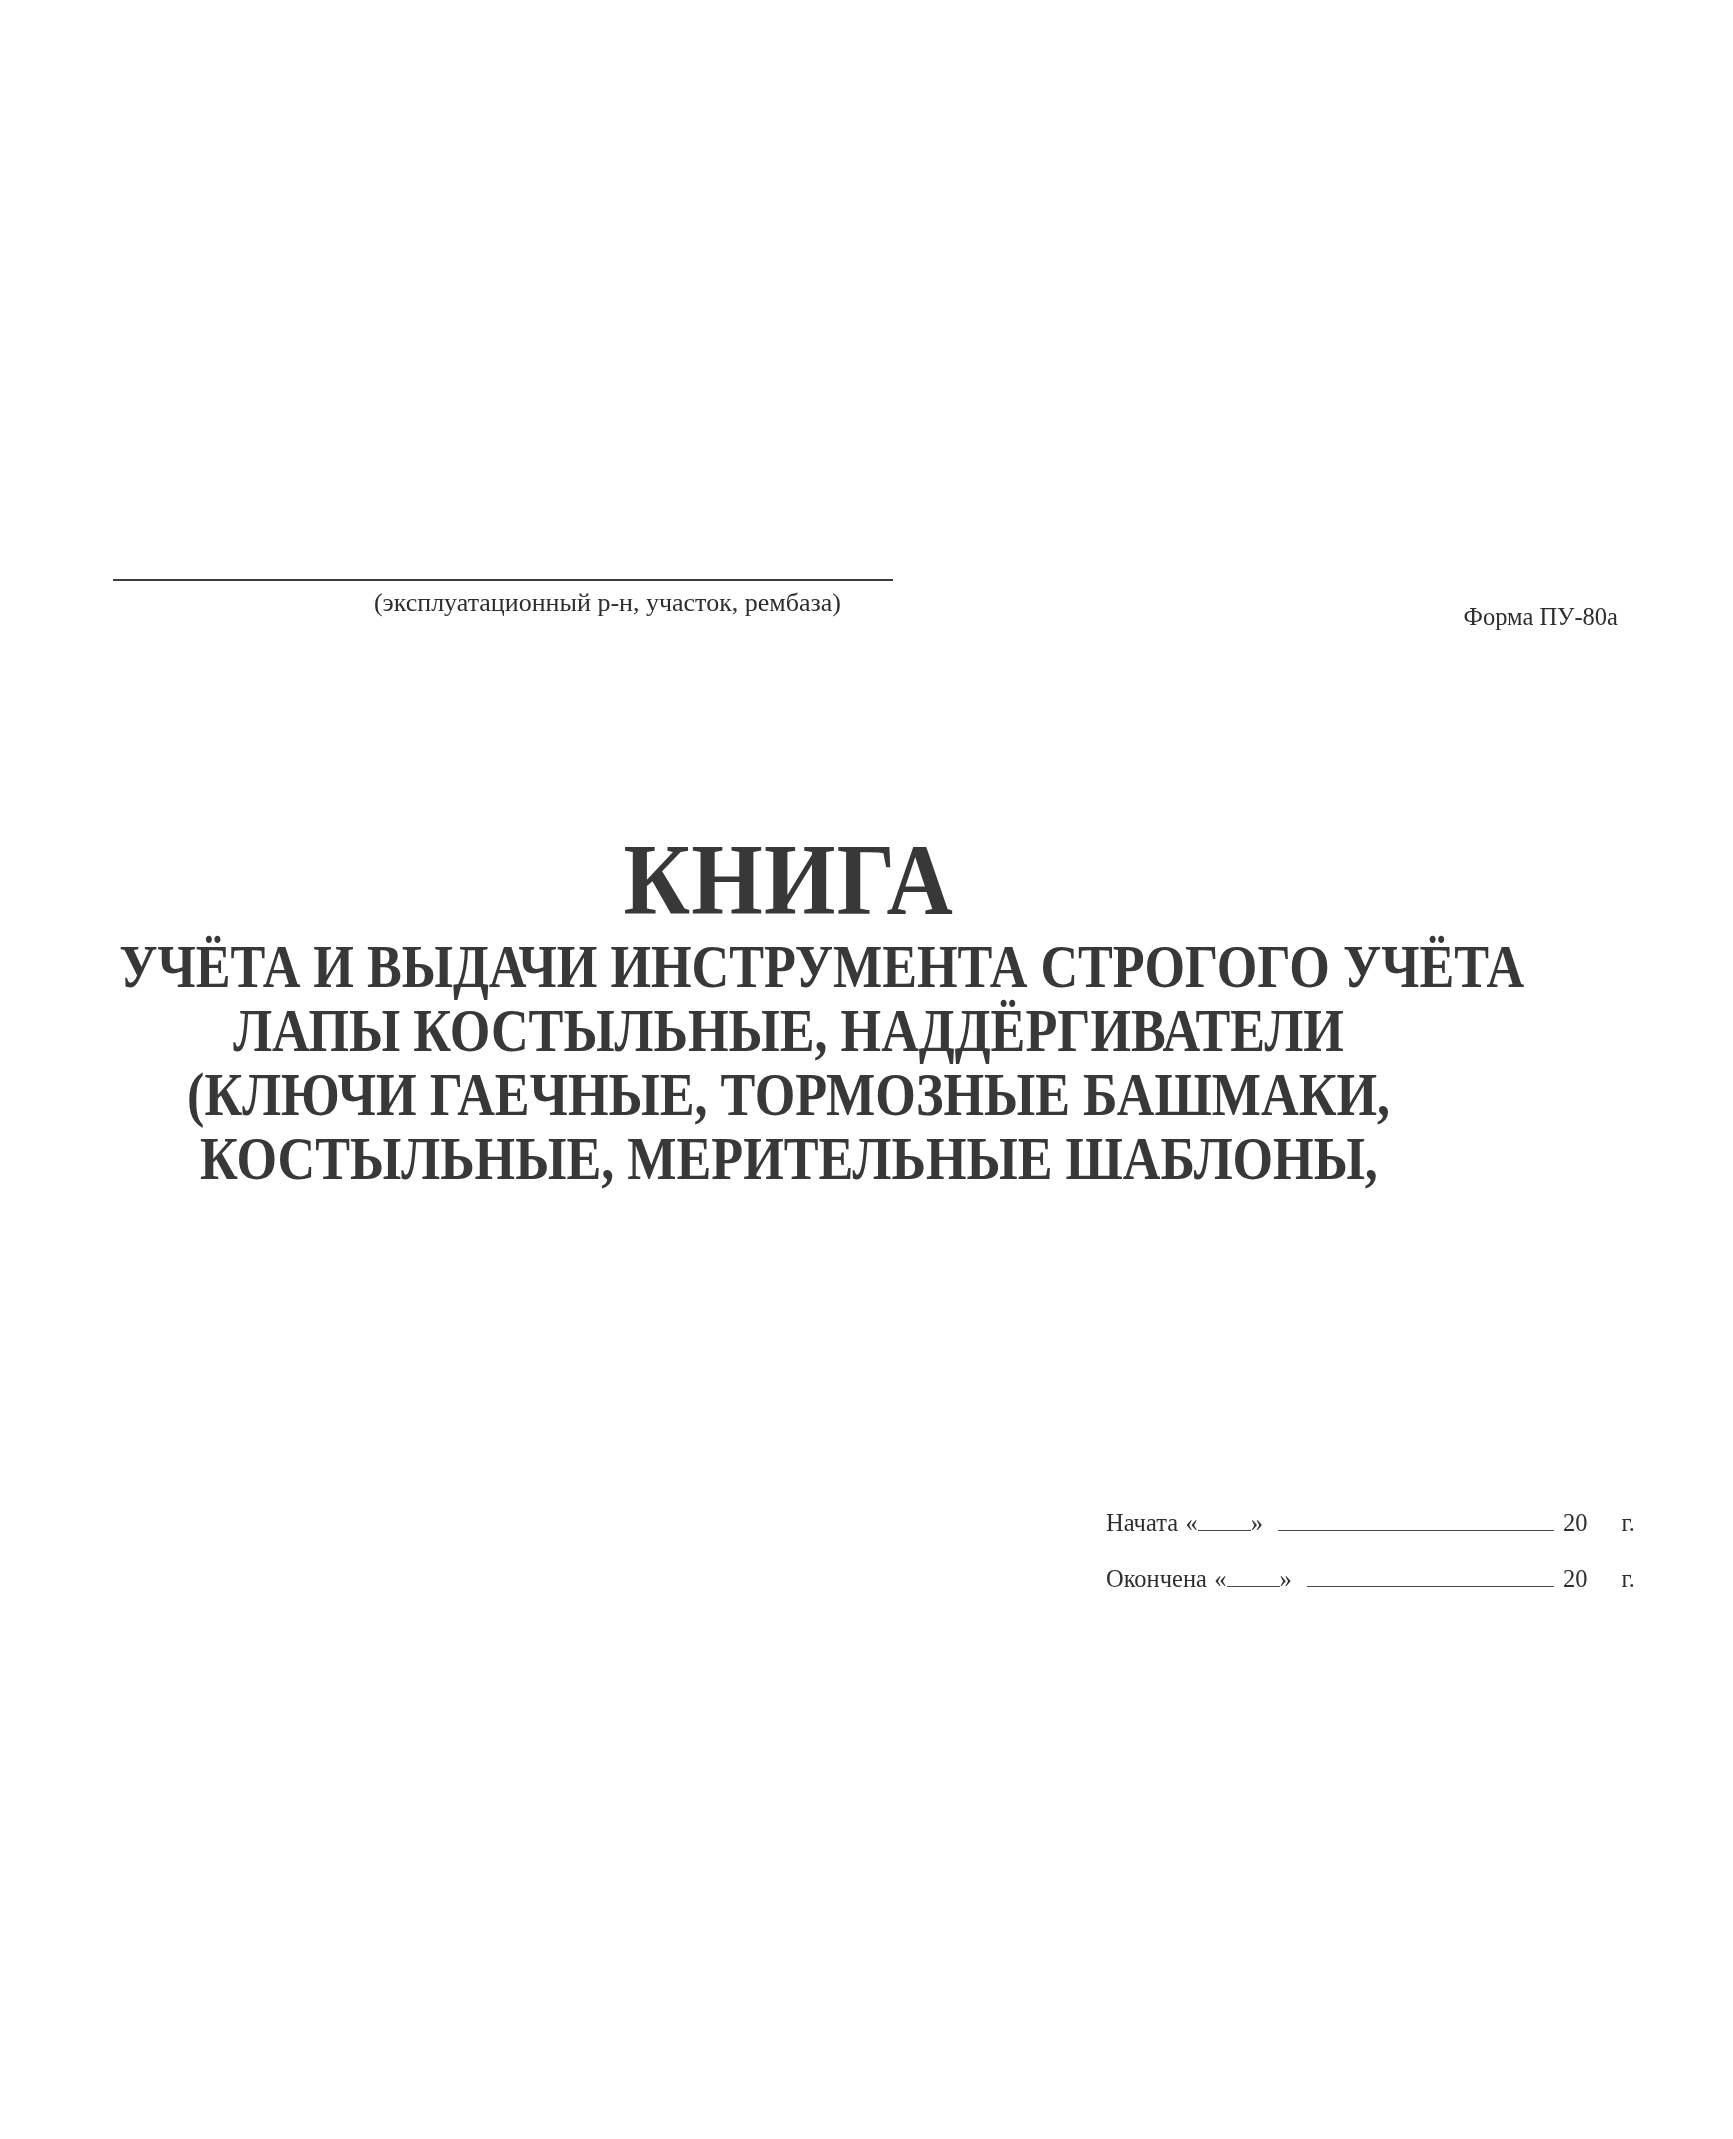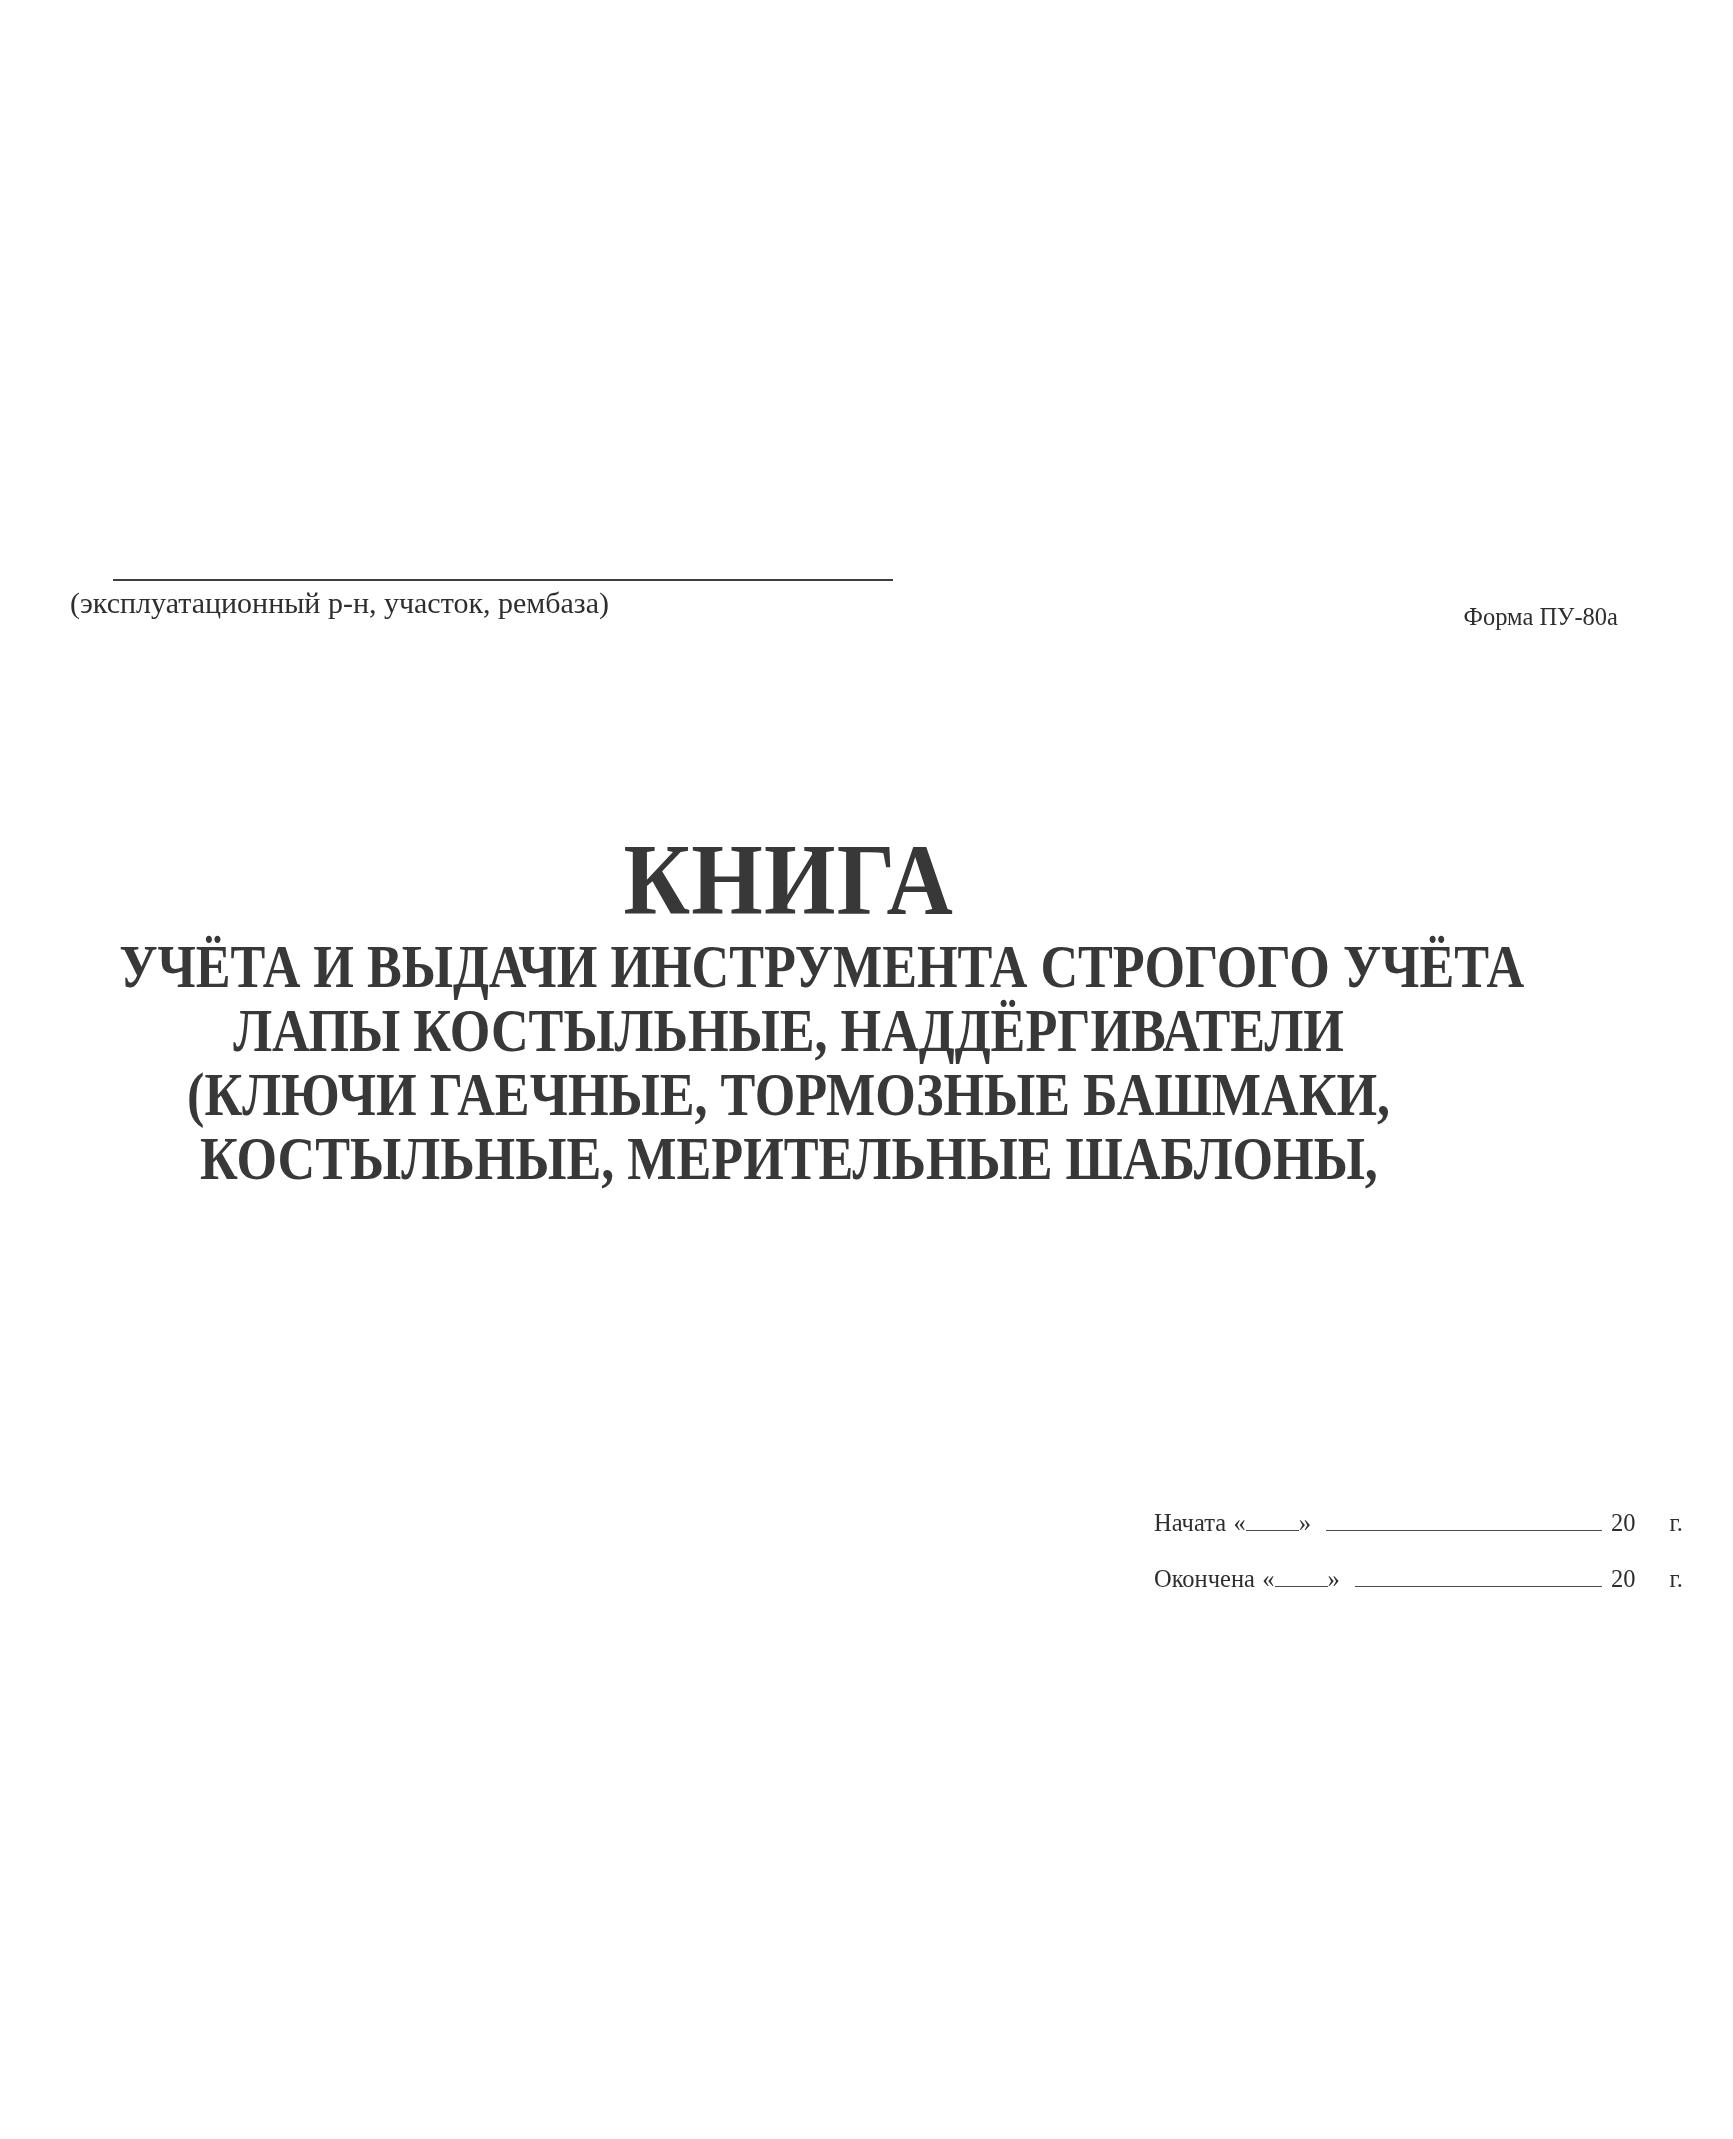--- a/index.html
+++ b/index.html
@@ -21,22 +21,22 @@
     top: 579px;
     width: 780px;
     height: 0;
     border-top: 2.2px solid #3d3d3d;
   }
   .org-caption {
     position: absolute;
     left: 70px;
     top: 588px;
     width: 771px;
-    text-align: left;
-    font-size: 30px;
+    text-align: right;
+    font-size: 26px;
     line-height: 30px;
     color: #2e2e2e;
     white-space: nowrap;
   }
   .form-label {
     position: absolute;
     top: 554px;
     right: 115px;
     font-size: 24.5px;
     line-height: 30px;
@@ -78,21 +78,20 @@
   }
 
   
   .dates {
     position: absolute;
     left: 1106px;
     top: 1506px;
     width: 529px;
     font-size: 24.5px;
     color: #2e2e2e;
-    margin-left: 48px;
   }
   .date-row {
     display: flex;
     align-items: baseline;
     line-height: 33px;
     white-space: nowrap;
   }
   .date-row.row2 { margin-top: 23px; }
   .q-open { margin-left: 7.4px; }
   .blank {

